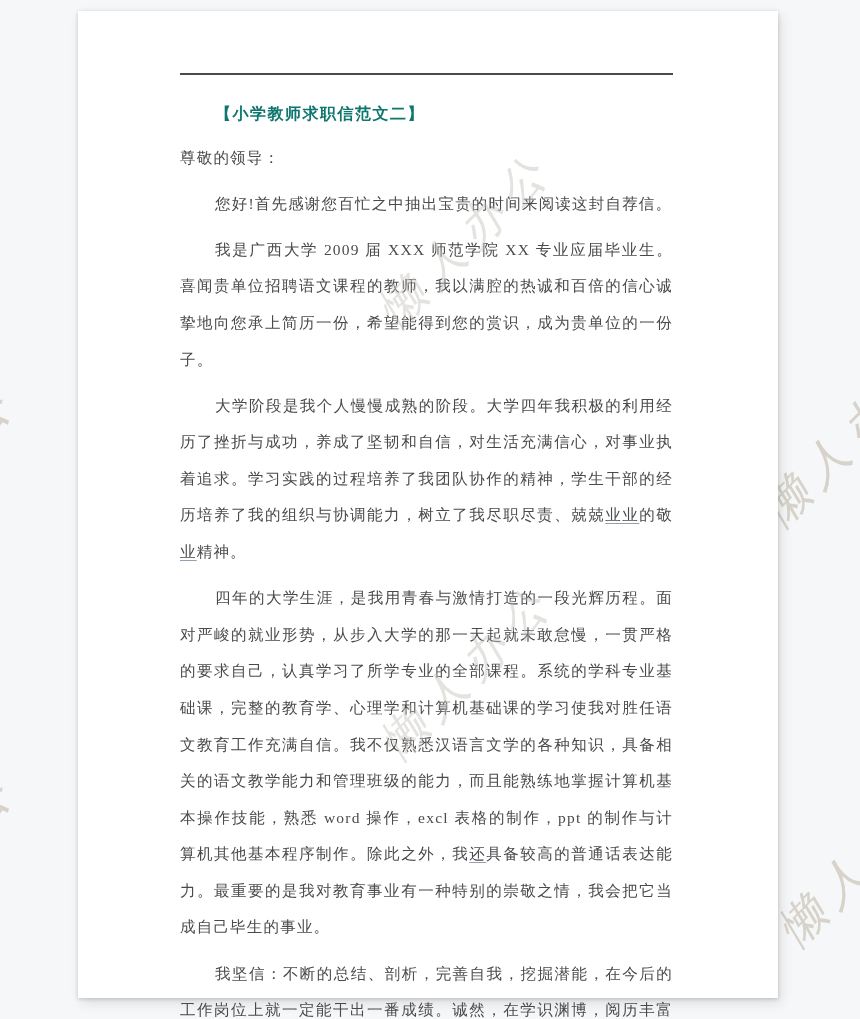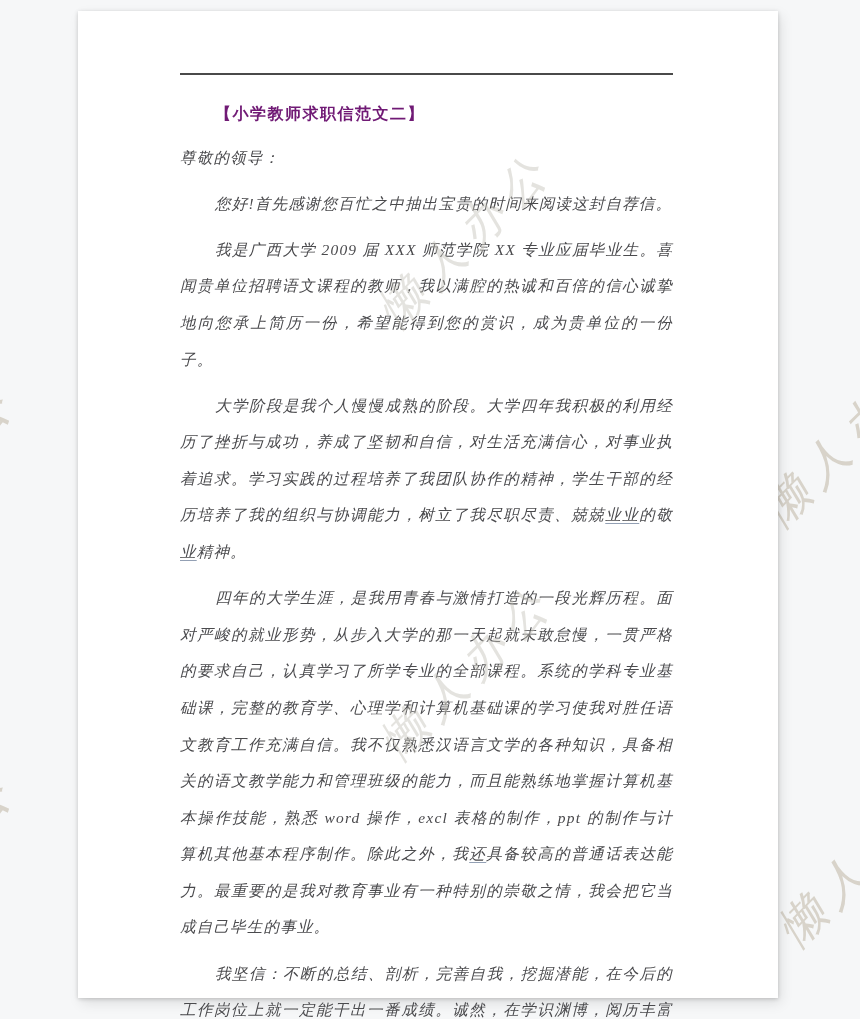--- a/index.html
+++ b/index.html
@@ -23,29 +23,28 @@
   }
   .title-rule{
     margin-top:62px;height:1.6px;background:#4a4a4a;
   }
   .doc-title{
     margin:20px 0 8px 0;
     line-height:37px;
     text-indent:35px;
     font-weight:bold;
     font-size:16px;
-    color:#701a75;
+    color:#0f766e;
     letter-spacing:1.5px;
   }
   .para{
     margin:0 0 9.5px 0;
     line-height:36.6px;
     text-align:justify;
     text-justify:inter-ideograph;
-    font-style:italic;
   }
   .para.indent{text-indent:35px;}
   .spell-underline{
     text-decoration:underline;
     text-decoration-color:#93a0b4;
     text-decoration-thickness:1px;
     text-underline-offset:3px;
   }
   
   .wm{

